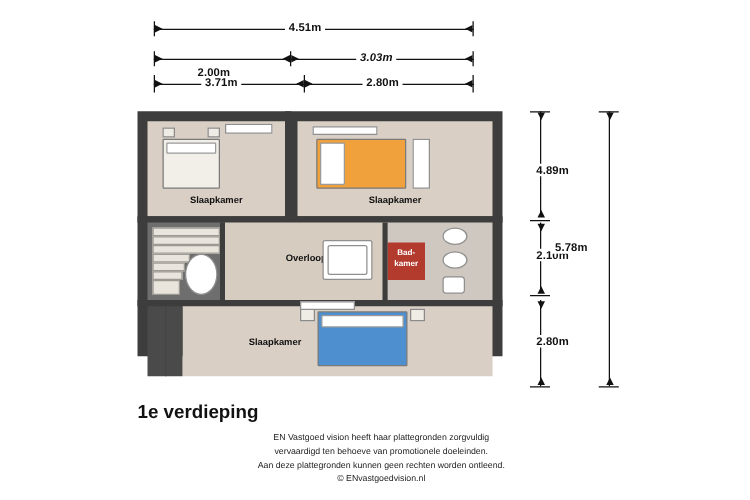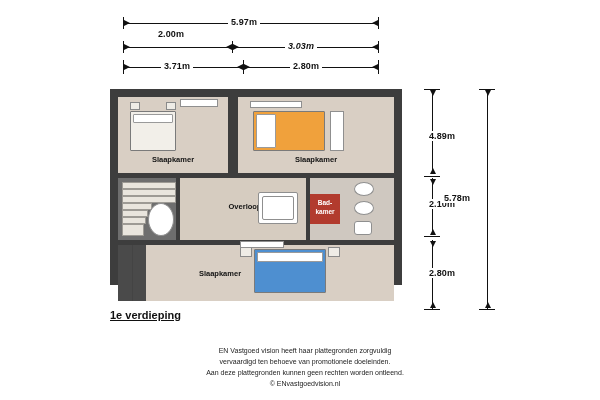--- a/index.html
+++ b/index.html
@@ -155,25 +155,24 @@
     position: absolute;
     background: #e9e5dd;
     border: 1px solid #9d9a94;
     box-sizing: border-box;
   }
 
   
   #floorname {
     position: absolute;
     left: 110px;
-    top: 309px;
-    font-size: 11px;
+    top: 321px;
+    font-size: 15px;
     font-weight: bold;
     color: #111;
-    text-decoration: underline;
   }
   #disclaimer {
     position: absolute;
     left: 110px;
     top: 346px;
     width: 390px;
     text-align: center;
     font-size: 7px;
     line-height: 1.55;
     color: #222;
@@ -184,34 +183,34 @@
 <body>
 
 <div id="stage">
 
   <div>
     <div class="tick" style="left:123px; top:17px; height:12px;"></div>
     <div class="tick" style="left:378px; top:17px; height:12px;"></div>
     <div class="dimline" style="left:123px; top:23px; width:256px;"></div>
     <div class="arrow right" style="left:124px; top:20px;"></div>
     <div class="arrow left" style="left:372px; top:20px;"></div>
-    <div class="dimlabel" style="left:228px; top:17px;">5.97m</div>
+    <div class="dimlabel" style="left:228px; top:17px;">4.51m</div>
   </div>
 
   <div>
     <div class="tick" style="left:123px; top:41px; height:12px;"></div>
     <div class="tick" style="left:232px; top:41px; height:12px;"></div>
     <div class="tick" style="left:378px; top:41px; height:12px;"></div>
     <div class="dimline" style="left:123px; top:47px; width:110px;"></div>
     <div class="dimline" style="left:232px; top:47px; width:147px;"></div>
     <div class="arrow right" style="left:124px; top:44px;"></div>
     <div class="arrow left" style="left:226px; top:44px;"></div>
     <div class="arrow right" style="left:233px; top:44px;"></div>
     <div class="arrow left" style="left:372px; top:44px;"></div>
-    <div class="dimlabel" style="left:155px; top:29px;text-align:right;">2.00m</div>
+    <div class="dimlabel" style="left:155px; top:53px;text-align:right;">2.00m</div>
     <div class="dimlabel" style="left:285px; top:41px;font-style:italic;">3.03m</div>
   </div>
 
   <div>
     <div class="tick" style="left:123px; top:60px; height:14px;"></div>
     <div class="tick" style="left:243px; top:60px; height:14px;"></div>
     <div class="tick" style="left:378px; top:60px; height:14px;"></div>
     <div class="dimline" style="left:123px; top:67px; width:121px;"></div>
     <div class="dimline" style="left:243px; top:67px; width:136px;"></div>
     <div class="arrow right" style="left:124px; top:64px;"></div>

